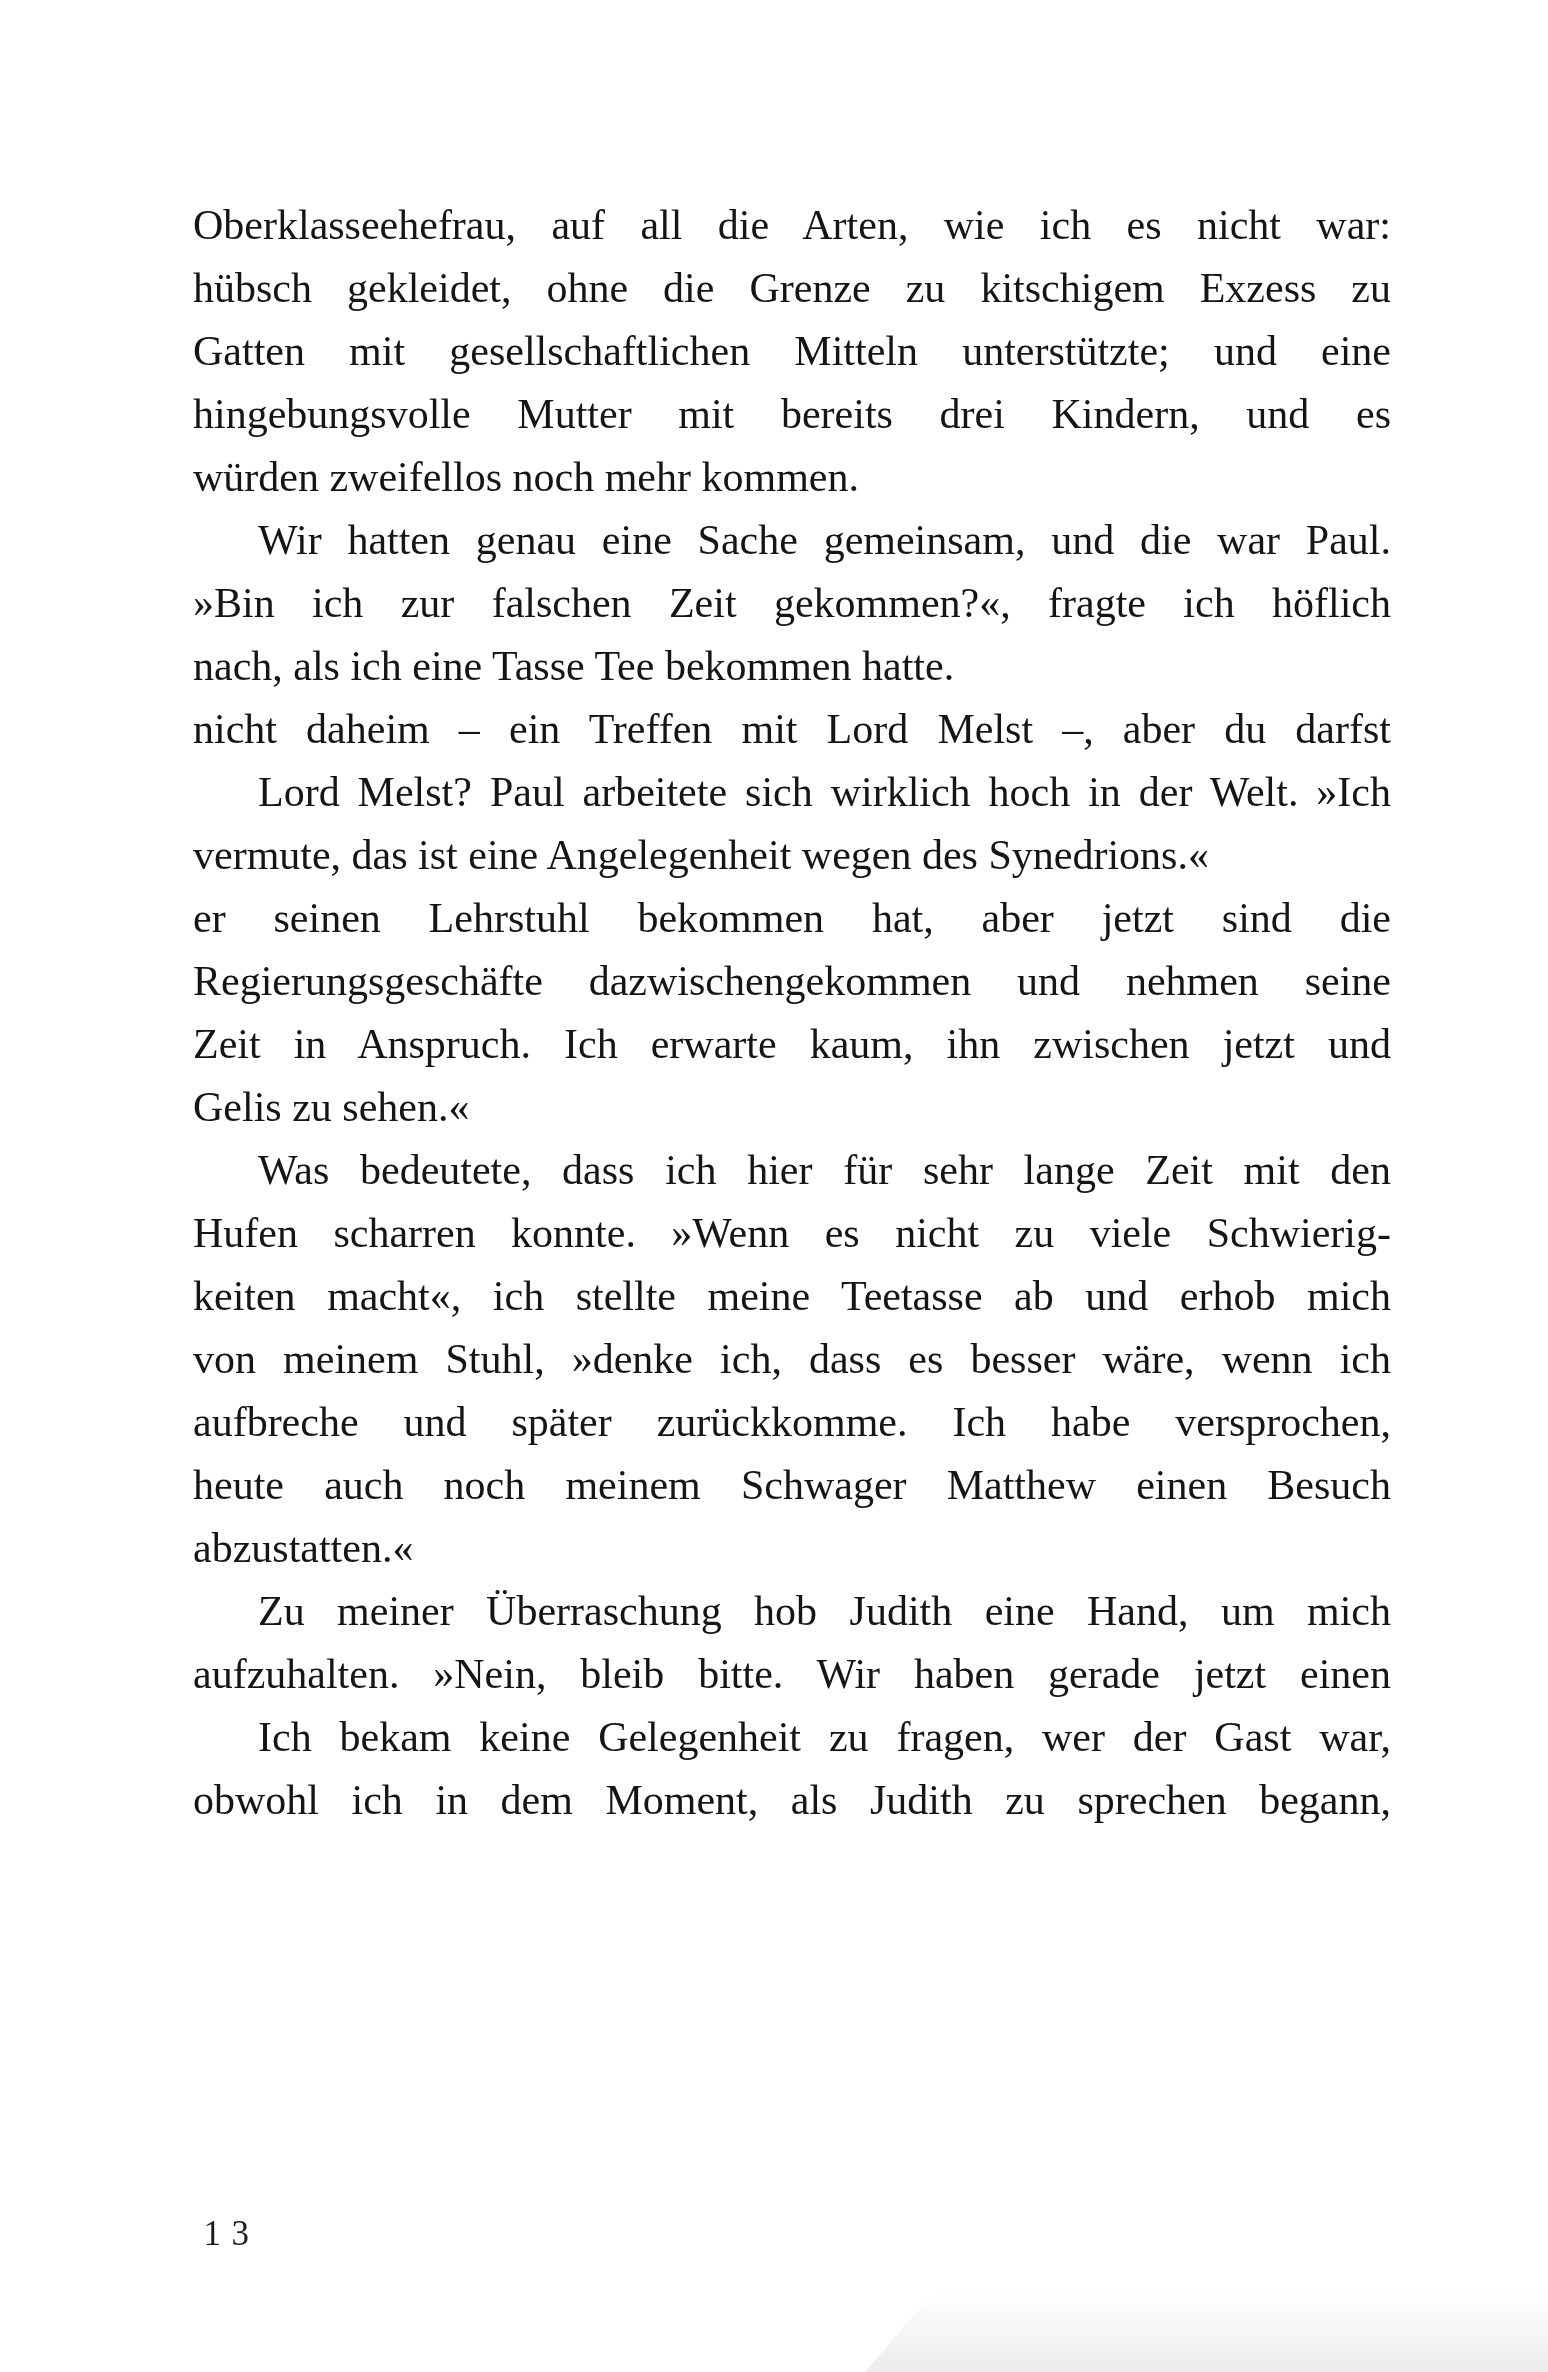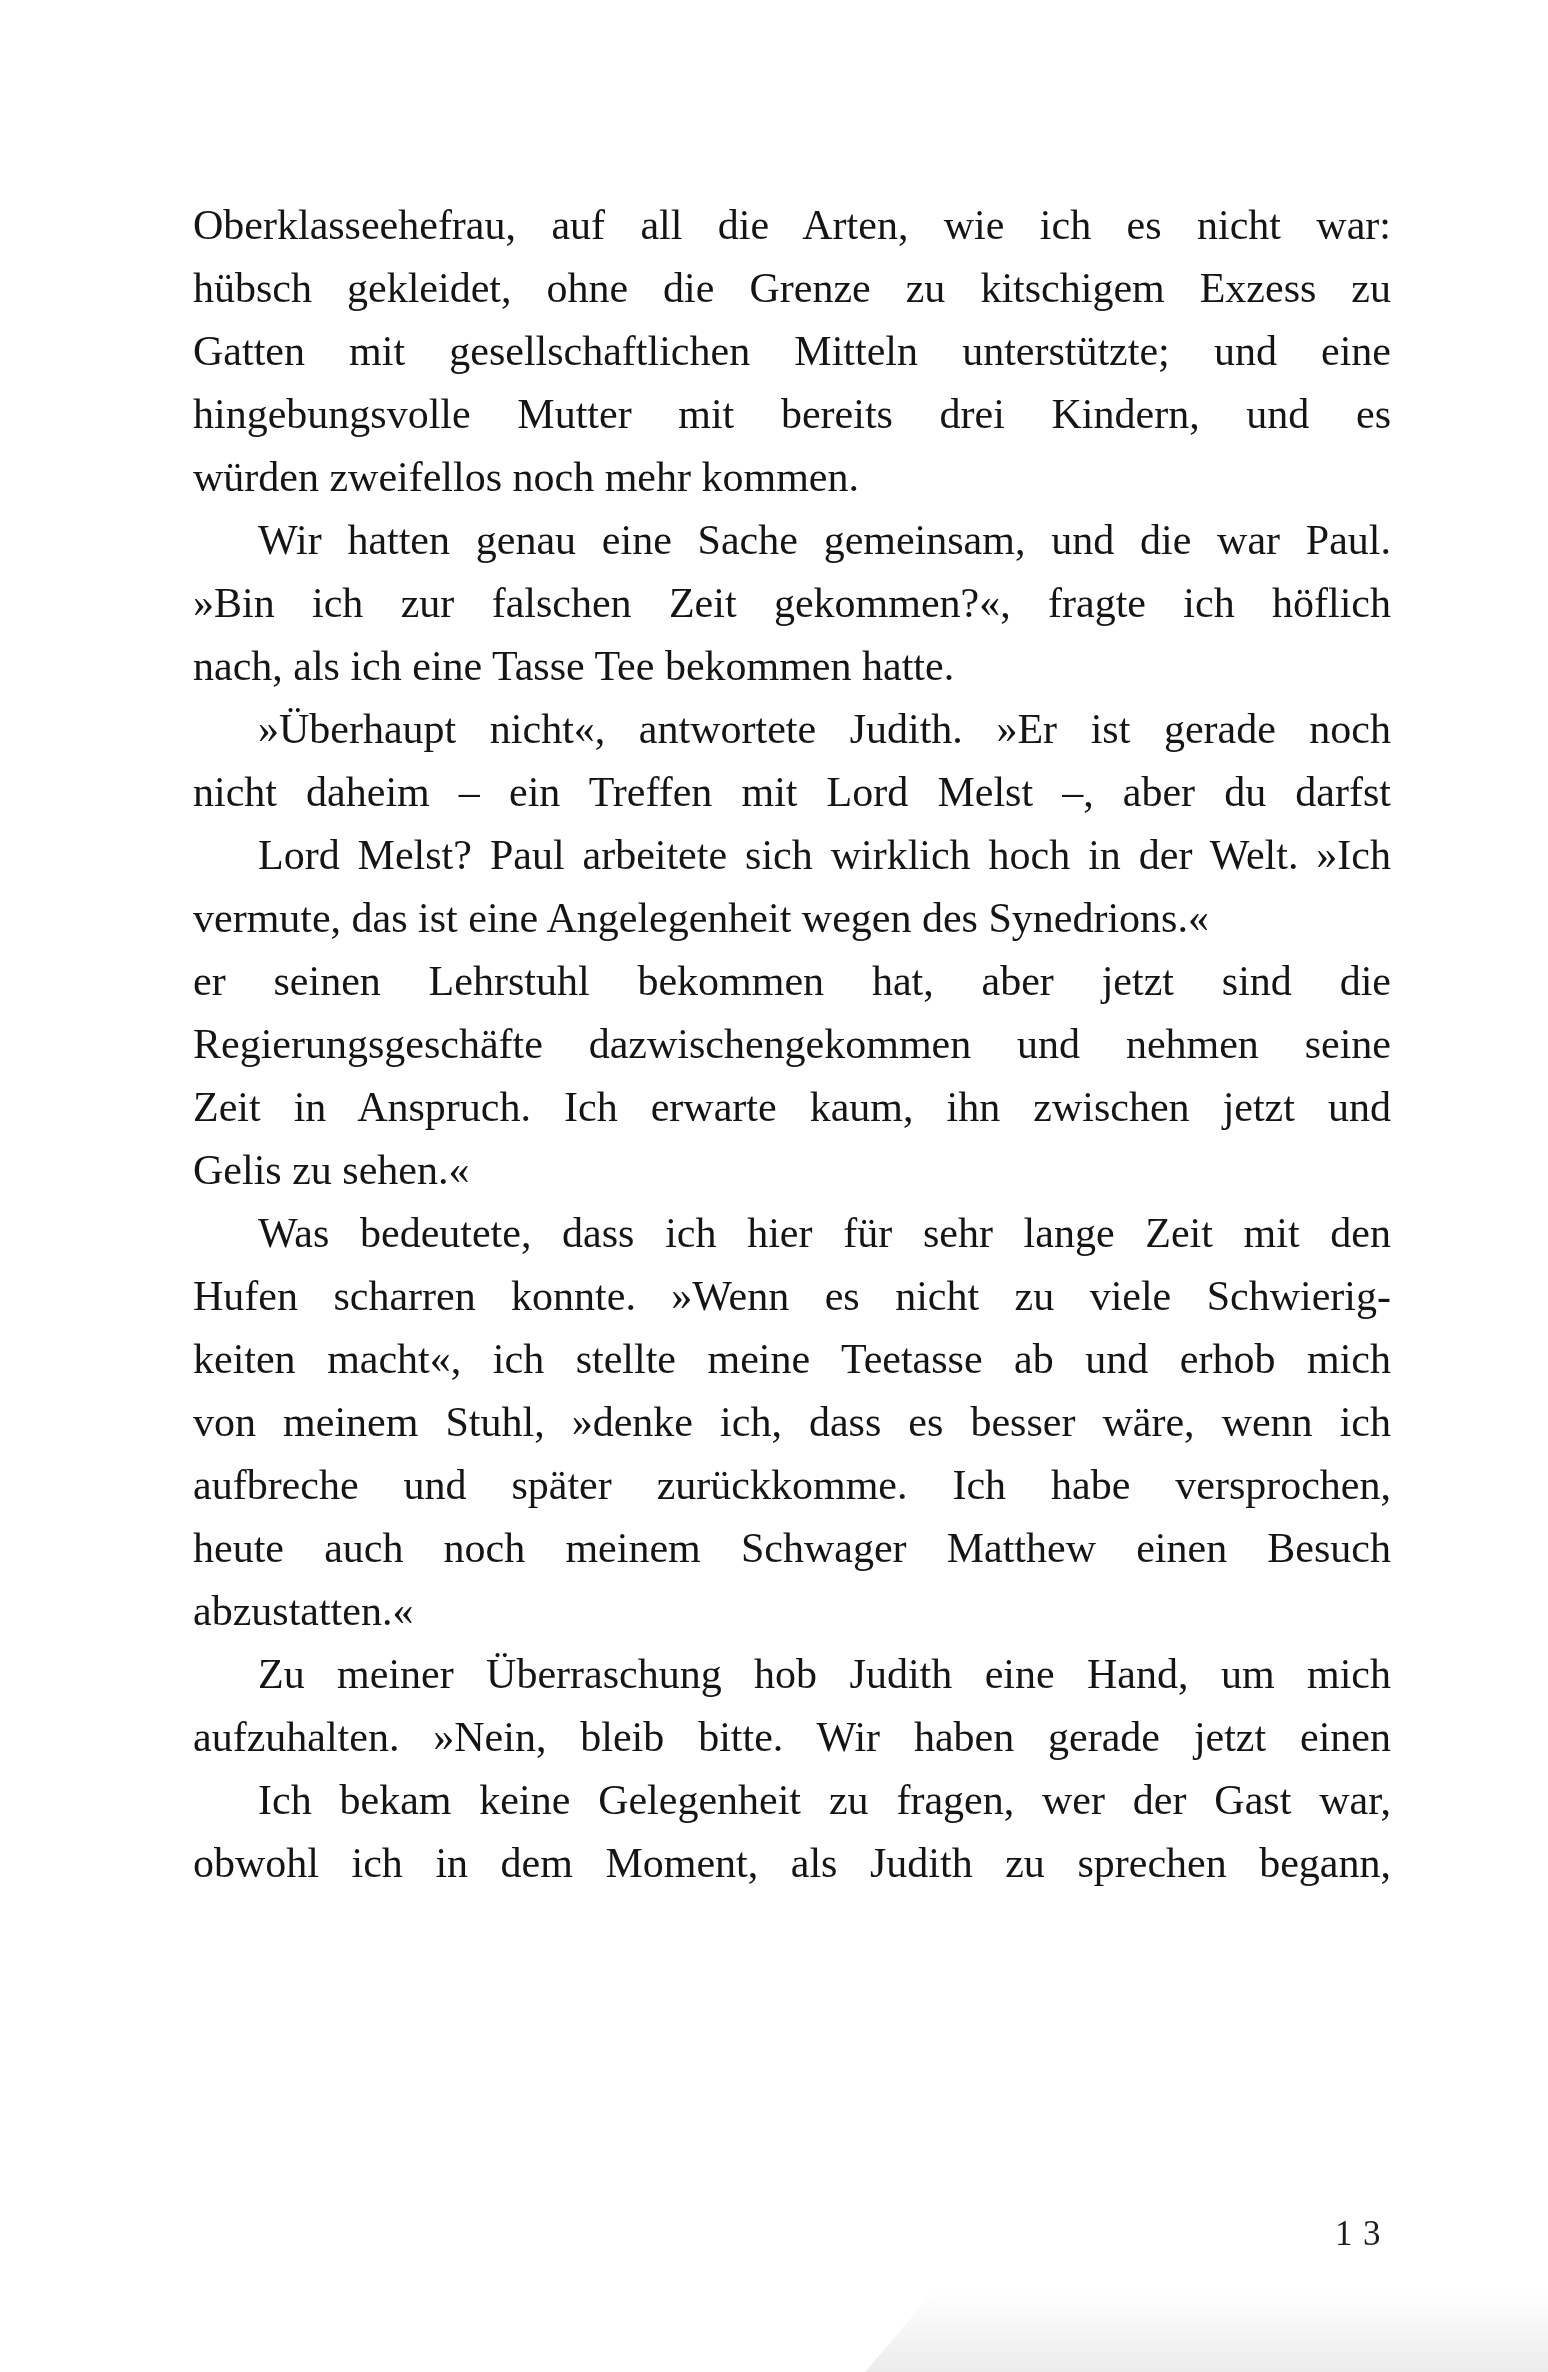--- a/index.html
+++ b/index.html
@@ -36,21 +36,21 @@
   }
   .line.para-end {
     text-align-last: left;
     -moz-text-align-last: left;
   }
   .page-number {
     position: absolute;
     left: 193px;
     width: 1198px;
     top: 2214px;
-    text-align: right;
+    text-align: left;
     font-size: 35px;
     letter-spacing: 10.5px;
     color: #1c1c1c;
     text-indent: 10.5px; 
   }
   .corner-shade {
     position: absolute;
     right: -25px;
     bottom: -25px;
     width: 746px;
@@ -66,21 +66,20 @@
 <div class="book-page">
   <main class="text-block" id="text-block">
       <div class="line">Oberklasseehefrau, auf all die Arten, wie ich es nicht war:</div>
       <div class="line">hübsch gekleidet, ohne die Grenze zu kitschigem Exzess zu</div>
       <div class="line">Gatten mit gesellschaftlichen Mitteln unterstützte; und eine</div>
       <div class="line">hingebungsvolle Mutter mit bereits drei Kindern, und es</div>
       <div class="line para-end">würden zweifellos noch mehr kommen.</div>
       <div class="line indent">Wir hatten genau eine Sache gemeinsam, und die war Paul.</div>
       <div class="line">»Bin ich zur falschen Zeit gekommen?«, fragte ich höflich</div>
       <div class="line para-end">nach, als ich eine Tasse Tee bekommen hatte.</div>
-      <div class="line indent">»Überhaupt nicht«, antwortete Judith. »Er ist gerade noch</div>
       <div class="line">nicht daheim – ein Treffen mit Lord Melst –, aber du darfst</div>
       <div class="line indent">Lord Melst? Paul arbeitete sich wirklich hoch in der Welt. »Ich</div>
       <div class="line para-end">vermute, das ist eine Angelegenheit wegen des Synedrions.«</div>
       <div class="line">er seinen Lehrstuhl bekommen hat, aber jetzt sind die</div>
       <div class="line">Regierungsgeschäfte dazwischengekommen und nehmen seine</div>
       <div class="line">Zeit in Anspruch. Ich erwarte kaum, ihn zwischen jetzt und</div>
       <div class="line para-end">Gelis zu sehen.«</div>
       <div class="line indent">Was bedeutete, dass ich hier für sehr lange Zeit mit den</div>
       <div class="line">Hufen scharren konnte. »Wenn es nicht zu viele Schwierig-</div>
       <div class="line">keiten macht«, ich stellte meine Teetasse ab und erhob mich</div>

